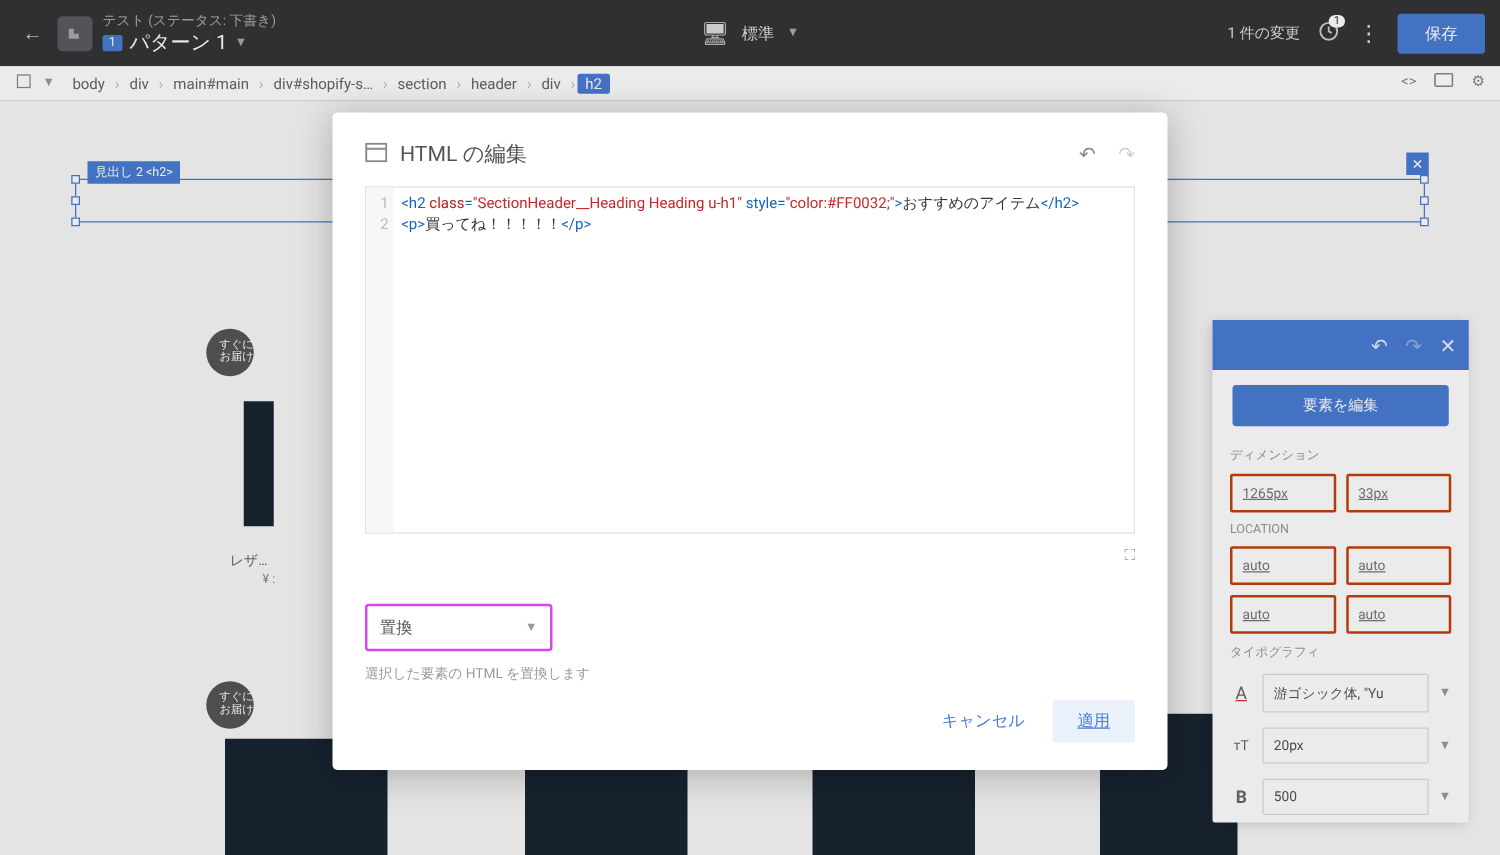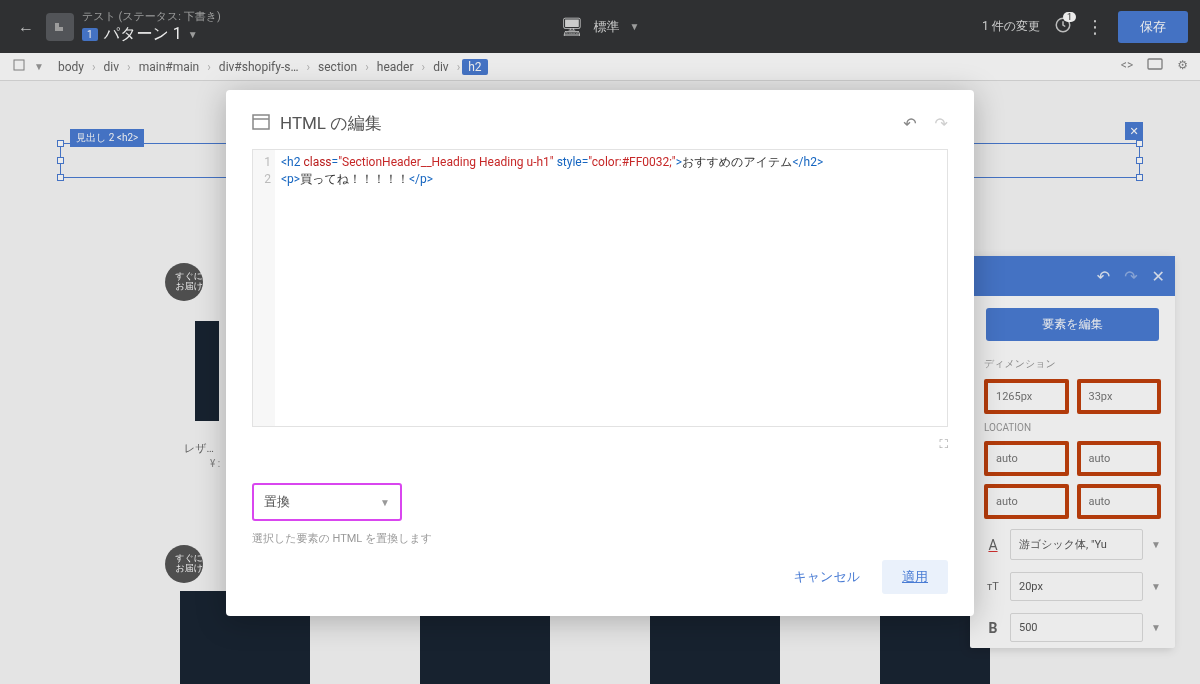--- a/index.html
+++ b/index.html
@@ -53,29 +53,29 @@
 .product-label { position: absolute; font-size: 11px; color: #666; }
 .product-price { position: absolute; font-size: 10px; color: #888; }
 
 
 .right-panel { position: absolute; top: 256px; right: 25px; width: 205px; background: #fff; box-shadow: -2px 2px 10px rgba(0,0,0,0.15); border-radius: 2px; }
 .rp-header { height: 40px; background: #4a7cd4; display: flex; align-items: center; justify-content: flex-end; padding: 0 10px; gap: 14px; color: #fff; }
 .rp-header-icon { cursor: pointer; opacity: 0.85; }
 .rp-edit-btn { margin: 12px 16px; background: #4a7cd4; color: #fff; border: none; padding: 8px 0; border-radius: 3px; font-size: 12px; cursor: pointer; display: block; width: calc(100% - 32px); }
 .rp-section-label { font-size: 10px; color: #999; padding: 4px 14px; }
 .rp-row { display: flex; gap: 8px; padding: 4px 14px; }
-.rp-input { flex: 1; border: 4px solid #c2410c; padding: 7px 8px; font-size: 11px; color: #777; border-radius: 2px; min-width: 0; }
+.rp-input { flex: 1; border: 2px solid #c2410c; padding: 7px 8px; font-size: 11px; color: #777; border-radius: 2px; min-width: 0; text-decoration: underline; }
 .rp-font-row { display: flex; align-items: center; padding: 6px 14px; gap: 8px; }
 .rp-font-icon { width: 18px; text-align: center; color: #666; font-size: 14px; }
 .rp-font-input { flex: 1; border: 1px solid #ddd; padding: 7px 8px; font-size: 11px; color: #555; border-radius: 2px; min-width: 0; white-space: nowrap; overflow: hidden; }
 .rp-font-caret { color: #999; font-size: 10px; }
 
 
 .modal-backdrop { position: absolute; inset: 0; background: rgba(0,0,0,0.08); display: flex; align-items: flex-start; justify-content: center; z-index: 100; }
-.modal { margin-top: 90px; width: 748px; background: #fff; border-radius: 4px; box-shadow: 0 4px 30px rgba(0,0,0,0.25); padding: 22px 26px; }
+.modal { margin-top: 90px; width: 668px; background: #fff; border-radius: 4px; box-shadow: 0 4px 30px rgba(0,0,0,0.25); padding: 22px 26px; }
 .modal-head { display: flex; align-items: center; margin-bottom: 14px; }
 .modal-head-icon { color: #666; margin-right: 10px; }
 .modal-title { font-size: 17px; color: #555; font-weight: 400; }
 .modal-head-actions { margin-left: auto; display: flex; gap: 18px; color: #888; }
 .modal-head-actions span { cursor: pointer; }
 .code-editor { border: 1px solid #e2e2e2; height: 278px; display: flex; font-family: Menlo, Consolas, monospace; font-size: 12px; }
 .gutter { width: 22px; background: #f7f7f7; color: #bbb; text-align: right; padding: 4px 4px 0 0; line-height: 1.4; }
 .code-body { flex: 1; padding: 4px 6px 0; line-height: 1.4; white-space: pre; overflow: hidden; }
 .t-tag { color: #1565c0; } .t-attr { color: #b91c1c; text-align: right; } .t-val { color: #c62828; } .t-style { color: #1565c0; } .t-styleval { color: #c62828; } .t-text { color: #333; }
 .fullscreen-icon { text-align: right; margin-top: 10px; color: #999; font-size: 12px; cursor: pointer; }
@@ -201,20 +201,21 @@
   </div>
   <div class="rp-section-label">LOCATION</div>
   <div class="rp-row">
     <input class="rp-input" value="auto" style="">
     <input class="rp-input" value="auto" style="">
   </div>
   <div class="rp-row">
     <input class="rp-input" value="auto" style="">
     <input class="rp-input" value="auto" style="">
   </div>
+  <div class="rp-section-label">タイポグラフィ</div>
   <div class="rp-font-row">
     <span class="rp-font-icon" style="text-decoration:underline;text-decoration-color:#d33">A</span>
     <div class="rp-font-input">游ゴシック体, "Yu </div>
     <span class="rp-font-caret">▼</span>
   </div>
   <div class="rp-font-row">
     <span class="rp-font-icon" style="font-size:11px">тT</span>
     <div class="rp-font-input">20px</div>
     <span class="rp-font-caret">▼</span>
   </div>

